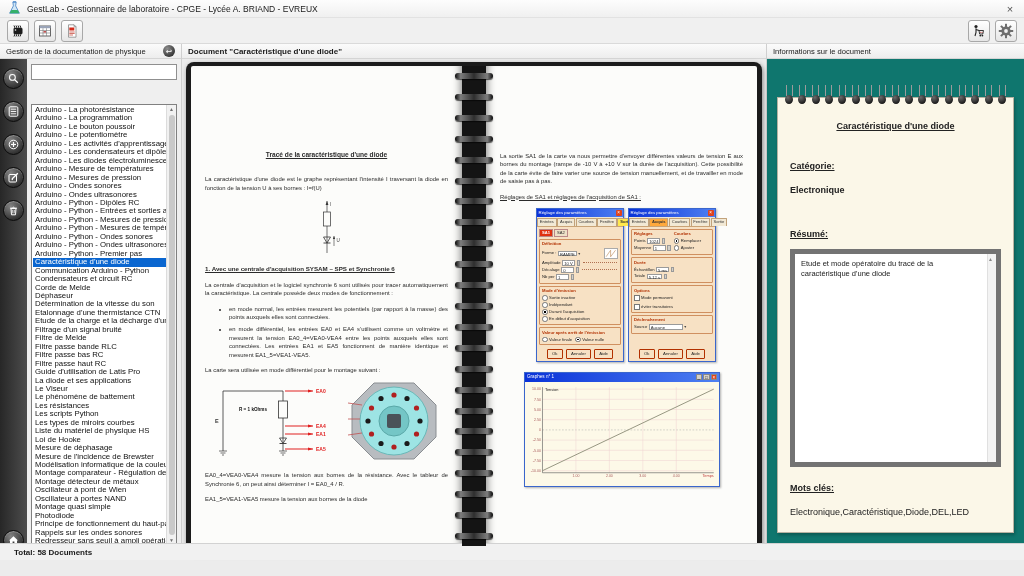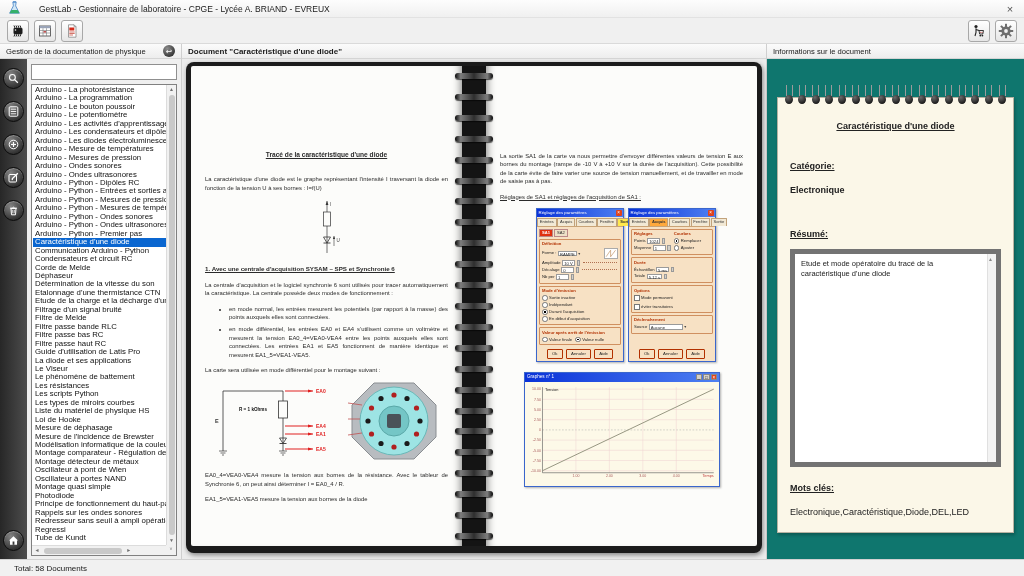--- a/index.html
+++ b/index.html
@@ -1,20 +1,20 @@
 <!DOCTYPE html>
 <html><head>
 <meta charset="utf-8">
 <style>
   * { margin:0; padding:0; box-sizing:border-box; }
   html,body { width:1024px; height:576px; }
   body { position:relative; font-family:"Liberation Sans",sans-serif; background:#ececec; overflow:hidden; color:#222; }
 
   
-  .titlebar { position:absolute; top:0; left:0; right:0; height:18px; background:linear-gradient(#fdfdfd,#f0f0f0); border-bottom:1px solid #e2e2e2; display:flex; align-items:center;gap:12px; }
+  .titlebar { position:absolute; top:0; left:0; right:0; height:18px; background:linear-gradient(#fdfdfd,#f0f0f0); border-bottom:1px solid #e2e2e2; display:flex; align-items:center; }
   .app-icon { width:15px; height:15px; margin:0 5px 0 7px; }
   .title-text { font-size:8.5px; color:#1a1a1a; }
   .close-btn { margin-left:auto; width:28px; height:100%; display:flex; align-items:center; justify-content:center; font-size:11px; color:#555; }
 
   
   .toolbar { position:absolute; top:18px; left:0; right:0; height:26px; background:#f0f0f0; border-bottom:1px solid #dadada; display:flex; align-items:center; padding:0 7px; }
   .tb-btn { width:22px; height:22px; border:1px solid #a8a8a8; border-radius:3px; background:linear-gradient(#ffffff,#e6e6e6); margin-right:5px; display:flex; align-items:center; justify-content:center; }
   .tb-right { margin-left:auto; display:flex; gap:5px; }
   .tb-right .tb-btn { margin-right:0; }
 
@@ -23,21 +23,21 @@
   .panel-header { height:15px; background:linear-gradient(#fbfbfb,#ededed); border-bottom:1px solid #d5d5d5; font-size:7.6px; display:flex; align-items:center; padding:0 6px; color:#1a1a1a; flex:none; }
 
   
   .sidebar { width:182px; flex:none; display:flex; flex-direction:column; border-right:1px solid #cfcfcf; background:#efefef; }
   .sidebar .panel-header { justify-content:space-between; }
   .hdr-circle { width:12px; height:12px; border-radius:50%; background:radial-gradient(circle at 35% 30%, #8d8d8d, #171717); color:#fff; font-size:7.5px; display:flex; align-items:center; justify-content:center; flex:none; }
   .sidebar-body { flex:1; display:flex; min-height:0; }
   .icon-strip { width:27px; flex:none; background:linear-gradient(90deg,#272727,#4d4d4d); display:flex; flex-direction:column; align-items:center; padding:9px 0 8px; gap:12px; }
   .strip-btn { width:21px; height:21px; border-radius:50%; flex:none; background:radial-gradient(circle at 35% 28%, #838383, #141414); border:1px solid #0b0b0b; box-shadow:inset 0 1px 1px rgba(255,255,255,.3); display:flex; align-items:center; justify-content:center; }
   .strip-spacer { flex:1; }
-  .sidebar-content { flex:1; display:flex; flex-direction:column; padding:5px 4px 3px 4px; min-width:0; }
+  .sidebar-content { flex:1; display:flex; flex-direction:column; padding:5px 4px 3px 4px; min-width:0;gap:20px; }
   .search-input { height:16px; border:1px solid #8f8f8f; background:#fff; margin-bottom:4px; font-size:8px; padding:0 3px; width:100%; font-family:inherit; }
   .doc-list-wrap { flex:1; position:relative; border:1px solid #808080; background:#fff; min-height:0; }
   .doc-list { position:absolute; top:1px; left:1px; right:10px; bottom:10px; overflow:hidden; }
   .doc-item { font-size:7.8px; line-height:8.45px; white-space:nowrap; overflow:hidden; color:#101010; padding-left:2px; }
   .doc-item.selected { background:#0a66d0; color:#fff; }
   .vscroll { position:absolute; top:0; right:0; bottom:10px; width:10px; background:#f1f1f1; border-left:1px solid #dcdcdc; display:flex; flex-direction:column; align-items:center; }
   .hscroll { position:absolute; left:0; right:10px; bottom:0; height:10px; background:#f1f1f1; border-top:1px solid #dcdcdc; display:flex; align-items:center; }
   .sb-arrow { font-size:5px; color:#707070; line-height:9px; width:10px; text-align:center; flex:none; }
   .v-thumb { width:6px; flex:1; margin:1px 0; background:#c9c9c9; border-radius:3px; }
   .h-thumb { height:6px; width:58%; margin:0 2px; background:#c9c9c9; border-radius:3px; }
@@ -116,21 +116,21 @@
   .ring-ball { width:8px; height:9px; border-radius:50%; background:radial-gradient(circle at 35% 28%, #6b6b6b, #000); margin-top:-1px; }
   .info-title { text-align:center; font-size:9px; font-weight:bold; text-decoration:underline; margin:6px 0 30px; }
   .info-label { font-size:9px; font-weight:bold; text-decoration:underline; margin:0 0 14px; }
   .info-value { font-size:9px; font-weight:bold; margin-bottom:34px; }
   .summary-box { position:relative; background:#fff; border:5px solid #737373; height:218px; margin:-4px 0 16px; padding:5px 14px 5px 6px; font-size:7.5px; line-height:1.35; color:#222; text-align:left; }
   .sum-scroll { position:absolute; top:0; right:0; bottom:0; width:9px; background:#f3f3f3; border-left:1px solid #e0e0e0; }
   .sum-arrow { font-size:5px; color:#888; text-align:center; line-height:8px; }
   .keywords { font-size:9px; font-weight:normal; }
 
   
-  .statusbar { position:absolute; left:0; right:0; bottom:0; height:17px; background:#f1f1f1; border-top:1px solid #d2d2d2; display:flex; align-items:center; padding-left:14px; font-size:8px; color:#1a1a1a; }
+  .statusbar { position:absolute; left:0; right:0; bottom:16px; height:17px; background:#f1f1f1; border-top:1px solid #d2d2d2; display:flex; align-items:center; padding-left:14px; font-size:8px; color:#1a1a1a;font-weight:bold; }
 </style>
 </head>
 <body>
 
 <div class="titlebar">
   <svg class="app-icon" viewBox="0 0 16 16">
     <polygon points="6.2,1 9.8,1 9.2,5.2 13.2,13 2.8,13 6.8,5.2" fill="#cfe6f5" stroke="#4a86c8" stroke-width="0.9"></polygon>
     <polygon points="4.6,9.5 11.4,9.5 13.2,13 2.8,13" fill="#35b06a"></polygon>
     <rect x="6.4" y="0.4" width="3.2" height="1.2" fill="#4a86c8"></rect>
   </svg>

